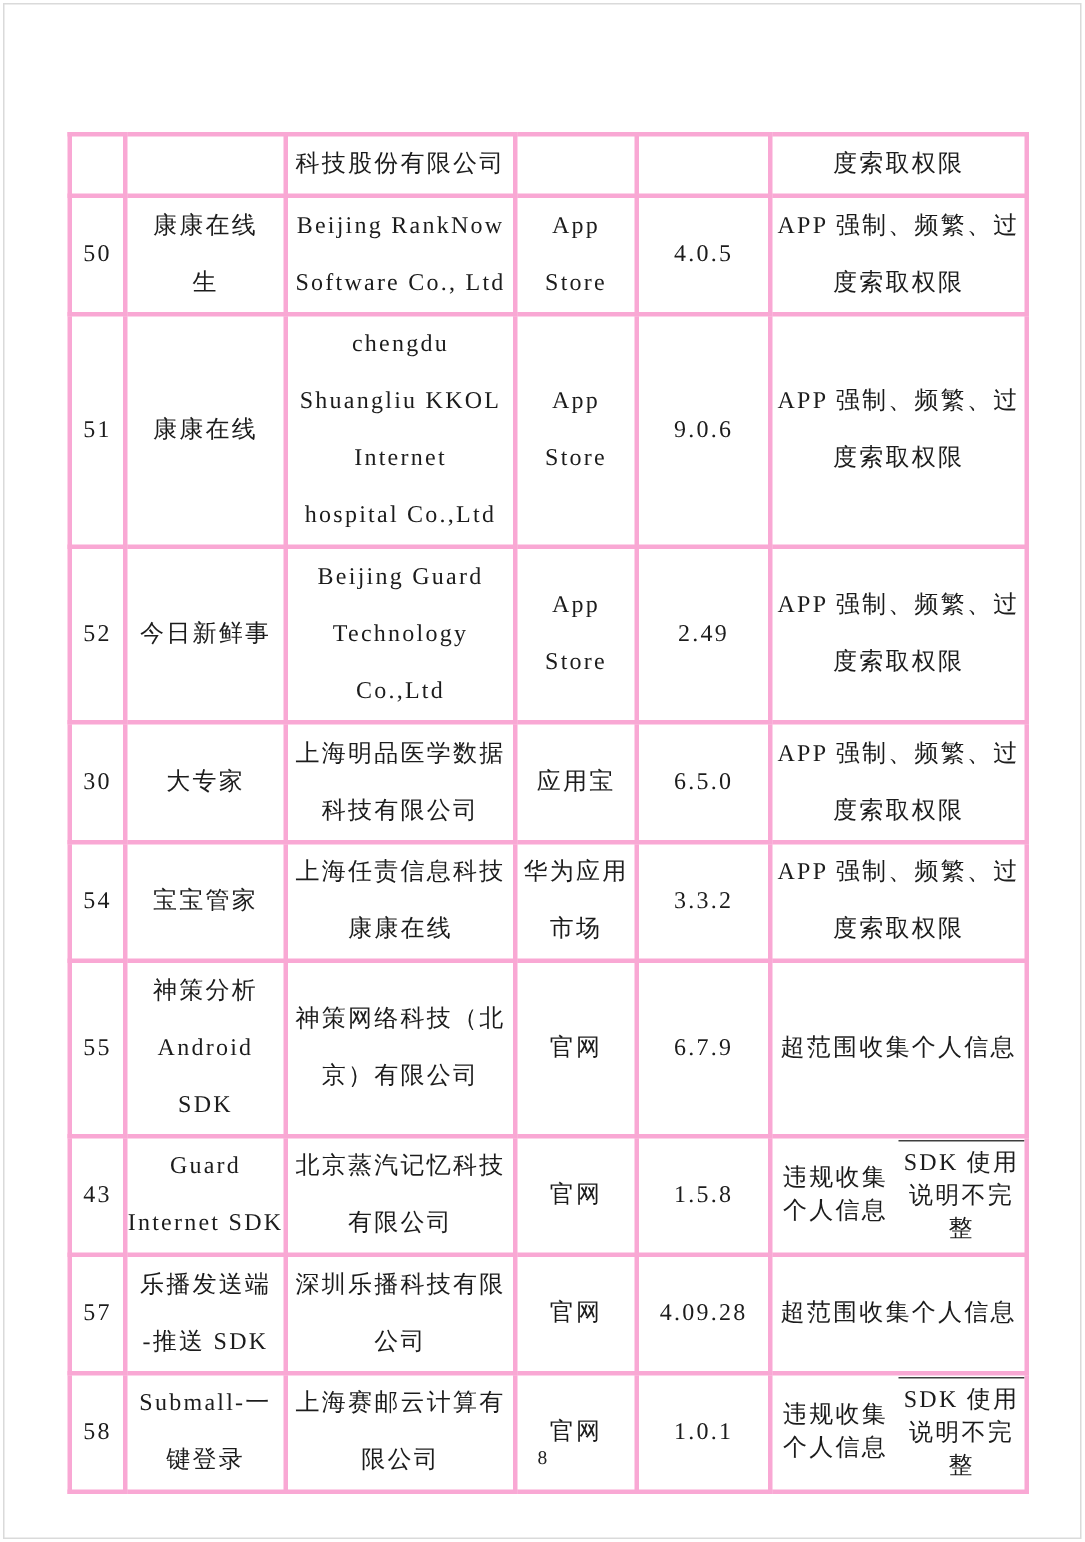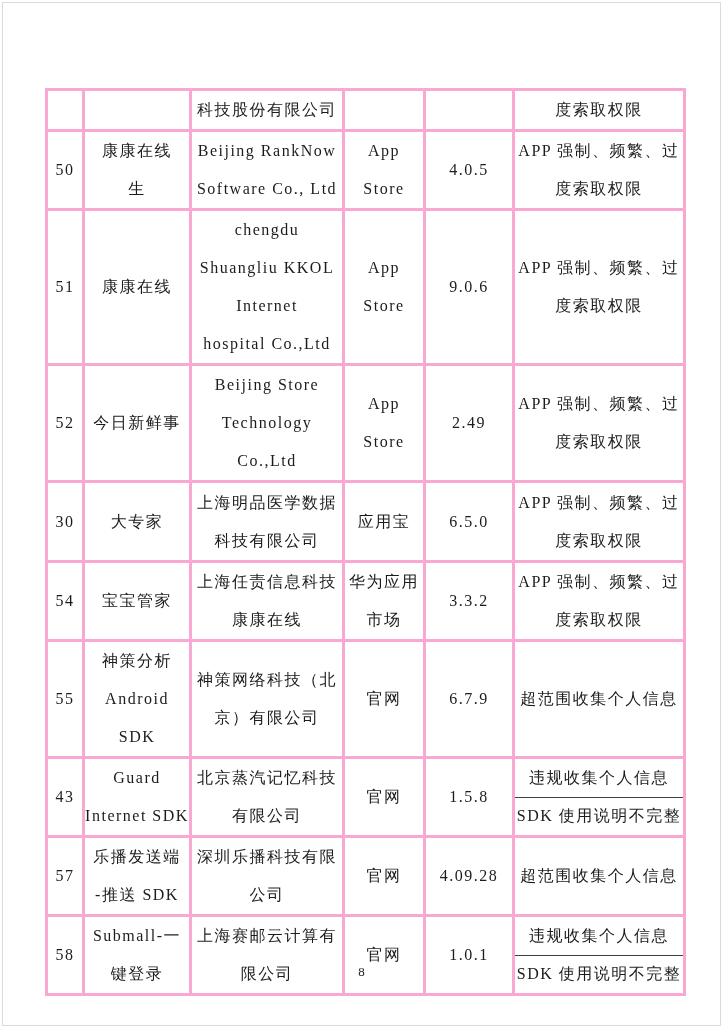--- a/index.html
+++ b/index.html
@@ -41,21 +41,21 @@
     letter-spacing: 1.5px;
     white-space: pre-line;
     padding: 0;
     overflow: hidden;
   }
   td.issue-split-cell {
     padding: 0;
   }
   .issue-split-wrap {
     display: flex;
-    flex-direction: column;
+    flex-direction: row;
     width: 100%;
   }
   .issue-sub {
     flex: 1;
     display: flex;
     align-items: center;
     justify-content: center;
     line-height: 22px;
   }
   .issue-sub + .issue-sub {
@@ -114,21 +114,21 @@
 Internet
 hospital Co.,Ltd</td>
         <td>App Store</td>
         <td>9.0.6</td>
         <td>APP 强制、频繁、过
 度索取权限</td>
       </tr>
       <tr style="height: 111px;">
         <td>52</td>
         <td>今日新鲜事</td>
-        <td>Beijing Store
+        <td>Beijing Guard
 Technology
 Co.,Ltd</td>
         <td>App Store</td>
         <td>2.49</td>
         <td>APP 强制、频繁、过
 度索取权限</td>
       </tr>
       <tr style="height: 80px;">
         <td>30</td>
         <td>大专家</td>

